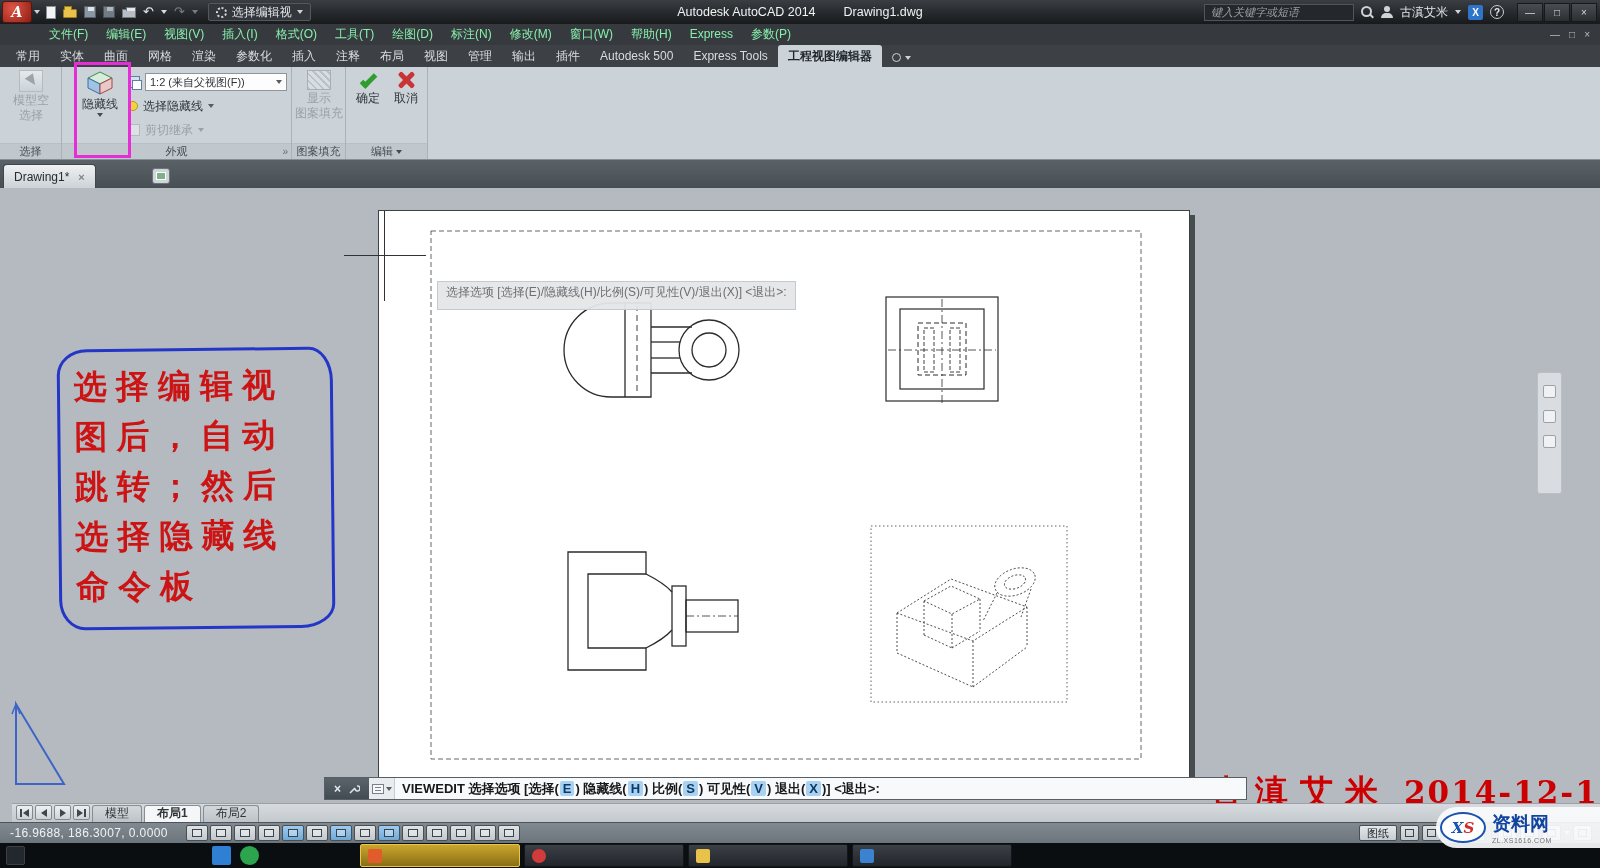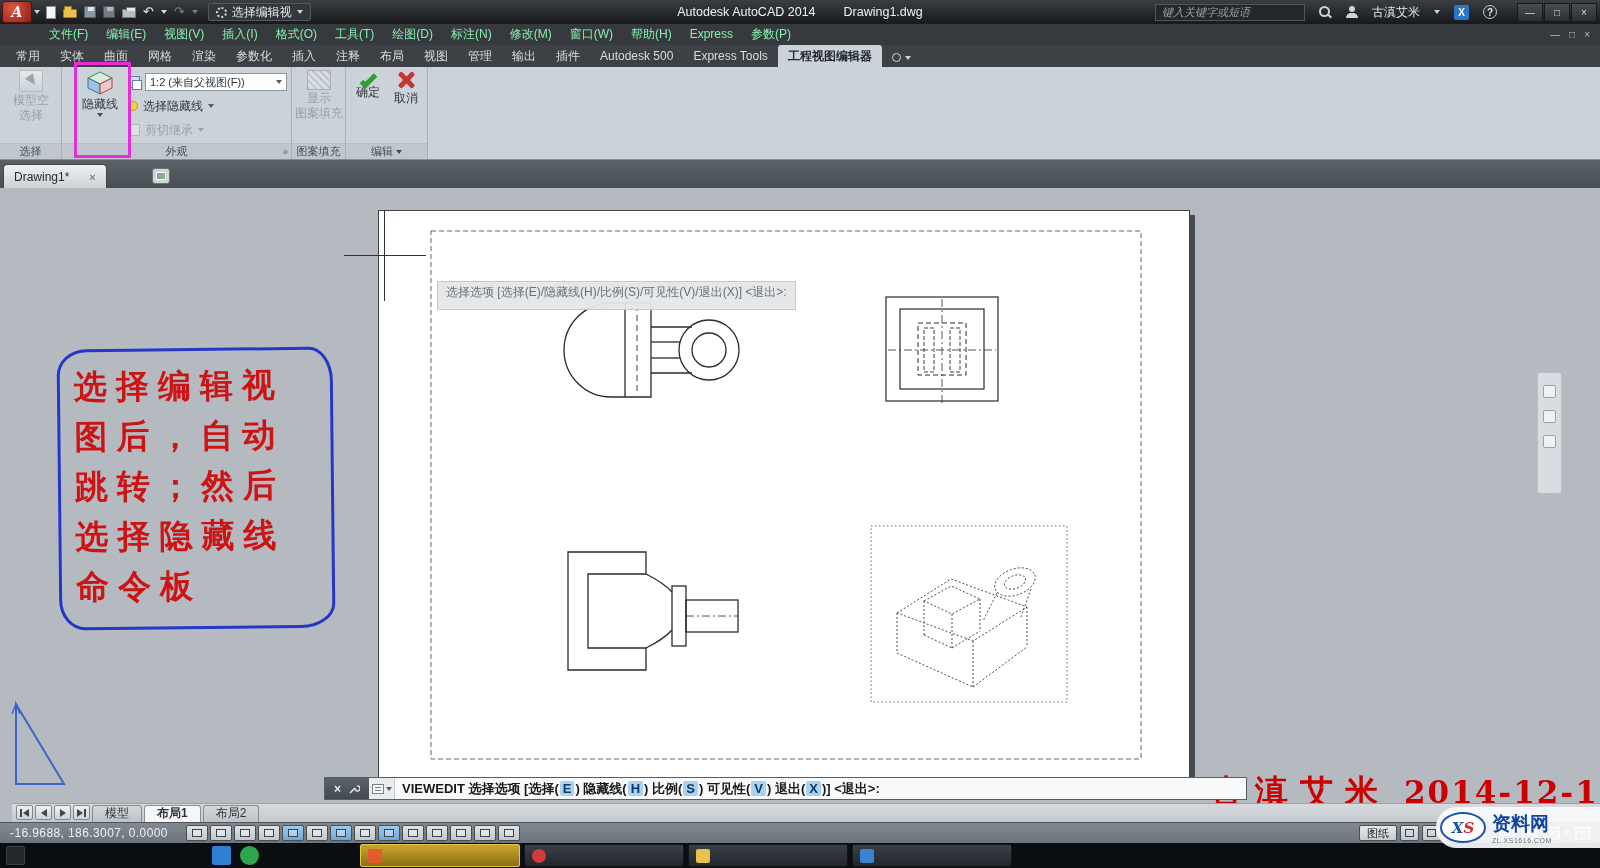--- a/index.html
+++ b/index.html
@@ -17,21 +17,21 @@
   .disk{width:12px;height:12px;background:#8a97a3;border:1px solid #55606a;position:relative}
   .disk::before{content:"";position:absolute;left:3px;top:0;width:6px;height:4px;background:#dfe4e8}
   .printer{width:14px;height:9px;background:#b7bec4;border:1px solid #70777d;position:relative;margin-top:3px}
   .printer::before{content:"";position:absolute;left:3px;top:-3px;width:8px;height:3px;background:#e6eaec;border:1px solid #70777d;border-bottom:none}
   .undo{font-size:13px;color:#e3e7ea;line-height:14px}
   .redo{font-size:13px;color:#787d82;line-height:14px}
   .ws-chip{display:flex;align-items:center;gap:5px;margin-left:10px;height:18px;padding:0 7px;background:#33373b;border:1px solid #55595e;border-radius:2px}
   .gear{width:11px;height:11px;border:2px dotted #d7dadd;border-radius:50%;display:inline-block}
   .ws-label{font-size:12px;color:#e3e6e9}
   .tb-title{position:absolute;left:50%;transform:translateX(-50%);top:0;height:24px;display:flex;align-items:center;gap:28px;font-size:12.5px;color:#f0f2f4;white-space:nowrap}
-  .tb-right{position:absolute;right:0;top:0;height:24px;display:flex;align-items:center;gap:14px;padding-right:3px}
+  .tb-right{position:absolute;right:0;top:0;height:24px;display:flex;align-items:center;gap:7px;padding-right:3px}
   .search{width:150px;height:17px;background:#24282c;border:1px solid #51565b;color:#d6dadd;font-style:italic;font-size:11px;padding:0 6px;font-family:"Liberation Sans",sans-serif}
   .search::placeholder{color:#9aa0a6;font-style:italic}
   .mag{position:relative;width:13px;height:13px;display:inline-block}
   .mag::before{content:"";position:absolute;width:7px;height:7px;border:2px solid #cfd3d7;border-radius:50%;left:0;top:0}
   .mag::after{content:"";position:absolute;width:5px;height:2px;background:#cfd3d7;transform:rotate(45deg);left:8px;top:9px}
   .person{position:relative;width:12px;height:12px;display:inline-block}
   .person::before{content:"";position:absolute;left:3px;top:0;width:6px;height:6px;border-radius:50%;background:#cfd3d7}
   .person::after{content:"";position:absolute;left:0;top:7px;width:12px;height:5px;border-radius:5px 5px 0 0;background:#cfd3d7}
   .user-name{font-size:12px;color:#e3e6e9}
   .xch{width:15px;height:15px;background:#2e74c9;border-radius:2px;color:#fff;font:bold 10px "Liberation Sans",sans-serif;display:flex;align-items:center;justify-content:center}
@@ -75,21 +75,21 @@
   .scale-box .caret{border-top-color:#555c62}
   .bulb{width:10px;height:10px;border-radius:50%;background:#f5d33d;border:1px solid #b59a20;display:inline-block}
   .row-lbl{font-size:12px;color:#2e3439;white-space:nowrap}
   .row-lbl.gray{color:#9aa1a7}
   .cut-ico{width:12px;height:12px;border:1px solid #b3b9be;background:#dde1e4}
   .row-caret{border-top-color:#555c62}
   .highlight-box{position:absolute;left:74px;top:62px;width:57px;height:96px;border:3px solid #e62ed6;z-index:55;pointer-events:none}
 
   
   .doctabbar{position:absolute;left:0;top:160px;width:100%;height:28px;background:linear-gradient(#5a6167,#474e54);z-index:46}
-  .doctab{position:absolute;left:3px;bottom:0;height:24px;display:flex;align-items:center;gap:20px;padding:0 10px;background:linear-gradient(#eef1f2,#ccd2d6);border:1px solid #3f464c;border-bottom:none;border-radius:4px 4px 0 0;font-size:12px;color:#272c31}
+  .doctab{position:absolute;left:3px;bottom:0;height:24px;display:flex;align-items:center;gap:9px;padding:0 10px;background:linear-gradient(#eef1f2,#ccd2d6);border:1px solid #3f464c;border-bottom:none;border-radius:4px 4px 0 0;font-size:12px;color:#272c31}
   .tab-x{color:#7c838a;font-size:11px;font-weight:bold}
   .doc-mini{position:absolute;left:152px;bottom:4px;width:18px;height:16px;background:#cfd6da;border:1px solid #6d757b;border-radius:3px}
   .doc-mini::before{content:"";position:absolute;inset:3px;background:#7fb089;border:1px solid #fff}
 
   
   .canvas-bg{position:absolute;left:0;top:188px;width:1600px;height:615px;background:#b5bac0;z-index:0}
   .paper{position:absolute;left:378px;top:210px;width:812px;height:580px;background:#fff;border:1px solid #3c4146;box-shadow:5px 5px 0 0 #474c51;z-index:1}
   .ch-v{position:absolute;left:384px;top:211px;width:1px;height:90px;background:#2f3338;z-index:15}
   .ch-h{position:absolute;left:344px;top:255px;width:82px;height:1px;background:#2f3338;z-index:15}
   .prompt{position:absolute;left:437px;top:281px;height:29px;line-height:20px;padding:0 8px;background:rgba(228,230,232,0.95);border:1px solid #c6cacd;color:#6b7074;font-size:12px;white-space:nowrap;z-index:16}
@@ -288,21 +288,21 @@
         <span class="hatch-ico"></span>
         <span class="lbl gray">显示</span>
         <span class="lbl gray">图案填充</span>
       </div>
       <div class="panel-label"><span>图案填充</span></div>
     </div>
 
     <div class="panel" style="left:346px;width:82px">
       <div class="bigbtn" style="left:4px;width:36px">
         <span class="ok-check"></span>
-        <span class="lbl" style="">确定</span>
+        <span class="lbl" style="margin-top:6px">确定</span>
       </div>
       <div class="bigbtn" style="left:42px;width:36px">
         <span class="x-icon"></span>
         <span class="lbl">取消</span>
       </div>
       <div class="panel-label"><span>编辑</span><span class="caret"></span></div>
     </div>
   </div>
 
   <div class="highlight-box"></div>

